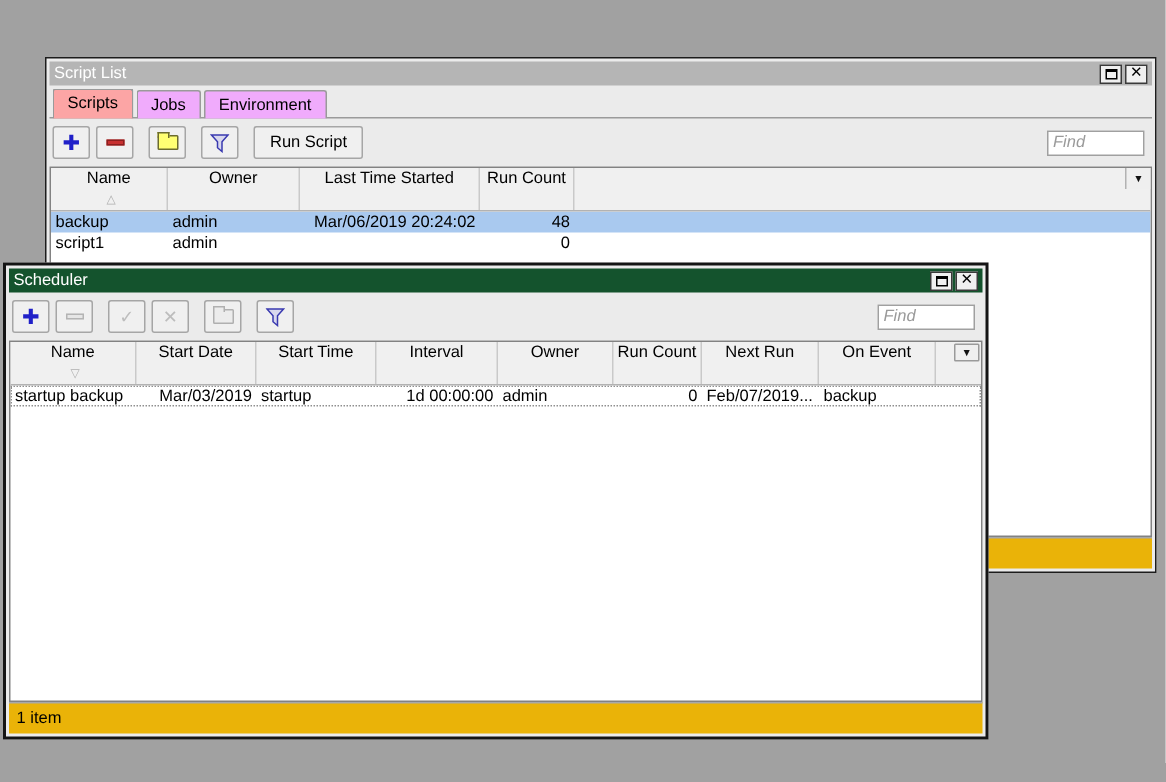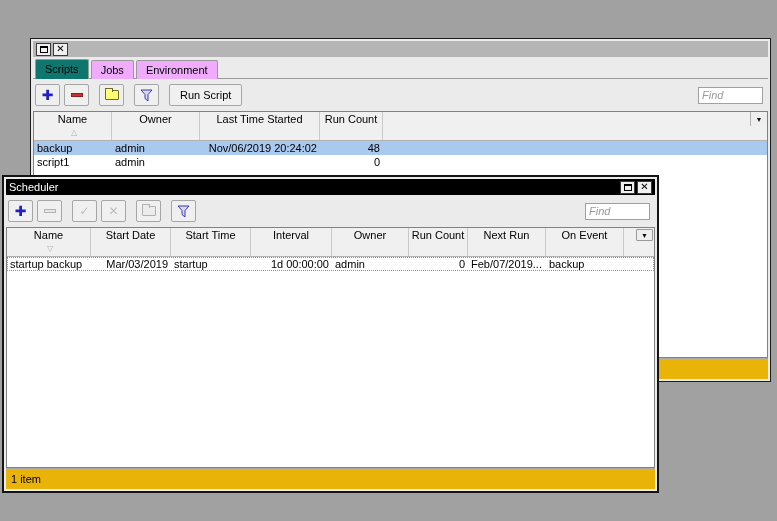--- a/index.html
+++ b/index.html
@@ -14,42 +14,42 @@
     position:absolute; background:#ebebeb;
     border:1px solid #1c1c1c; padding:2px;
     display:flex; flex-direction:column;
   }
   .window.active { border-width:2px; border-color:#141414; }
   .titlebar {
     height:16px; flex:0 0 16px; display:flex; align-items:center;
     padding:0 3px; color:#fff;
   }
   .titlebar.inactive { background:#b5b5b5; }
-  .titlebar.active-bar { background:#000000; }
+  .titlebar.active-bar { background:#14532d; }
   .titlebar .title { flex:1; }
   .tb-btns { display:flex; gap:2px; }
   .tb-btn {
     width:15px; height:13px; background:#f0f0f0; border:1px solid #3a3a3a;
     display:flex; align-items:center; justify-content:center;
     font-size:9px; font-weight:bold; color:#000; cursor:default;
   }
   .max-glyph { width:8px; height:7px; border:1px solid #000; border-top:2px solid #000; }
   .close-glyph { font-size:10px; line-height:1; }
 
   
   .tabstrip {
     flex:0 0 22px; display:flex; align-items:flex-end;
     border-bottom:1px solid #9a9a9a; padding-left:2px; gap:2px;
   }
   .tab {
     padding:3px 9px 3px 9px; background:#f0abfc;
     border:1px solid #9a9a9a; border-bottom:none;
     border-radius:2px 2px 0 0; margin-bottom:-1px; cursor:default;
   }
-  .tab.active { background:#0f766e; padding-bottom:4px; position:relative; z-index:2; }
+  .tab.active { background:#fca5a5; padding-bottom:4px; position:relative; z-index:2; }
 
   
   .toolbar {
     flex:0 0 32px; display:flex; align-items:center; gap:4px; padding:2px 2px;
   }
   .tool-btn {
     width:25px; height:22px; background:#f0f0f0;
     border:1px solid #a6a6a6; border-radius:2px;
     display:flex; align-items:center; justify-content:center; cursor:default;
   }
@@ -118,20 +118,21 @@
   
   #script-list-window { left:30px; top:38px; width:741px; height:344px; }
   #scheduler-window  { left:2px;  top:175px; width:657px; height:318px; z-index:5; }
   .funnel-svg { display:block; }
 </style>
 </head>
 <body>
 
 <div class="window" id="script-list-window">
   <div class="titlebar inactive">
+    <span class="title">Script List</span>
     <span class="tb-btns">
       <span class="tb-btn">
           <span class="max-glyph"></span>
         </span>
       <span class="tb-btn">
           <span class="close-glyph">✕</span>
         </span>
     </span>
   </div>
 
@@ -167,21 +168,21 @@
         <span class="sort-glyph">△</span>
       </span>
       <span class="hdr-cell sl-owner">Owner</span>
       <span class="hdr-cell sl-lts">Last Time Started</span>
       <span class="hdr-cell sl-run">Run Count</span>
       <span class="hdr-dd">▼</span>
     </div>
     <div class="row selected">
       <span class="cell sl-name">backup</span>
       <span class="cell sl-owner">admin</span>
-      <span class="cell sl-lts r">Nov/06/2019 20:24:02</span>
+      <span class="cell sl-lts r">Mar/06/2019 20:24:02</span>
       <span class="cell sl-run r">48</span>
       <span class="fill"></span>
     </div>
     <div class="row">
       <span class="cell sl-name">script1</span>
       <span class="cell sl-owner">admin</span>
       <span class="cell sl-lts r"></span>
       <span class="cell sl-run r">0</span>
       <span class="fill"></span>
     </div>

